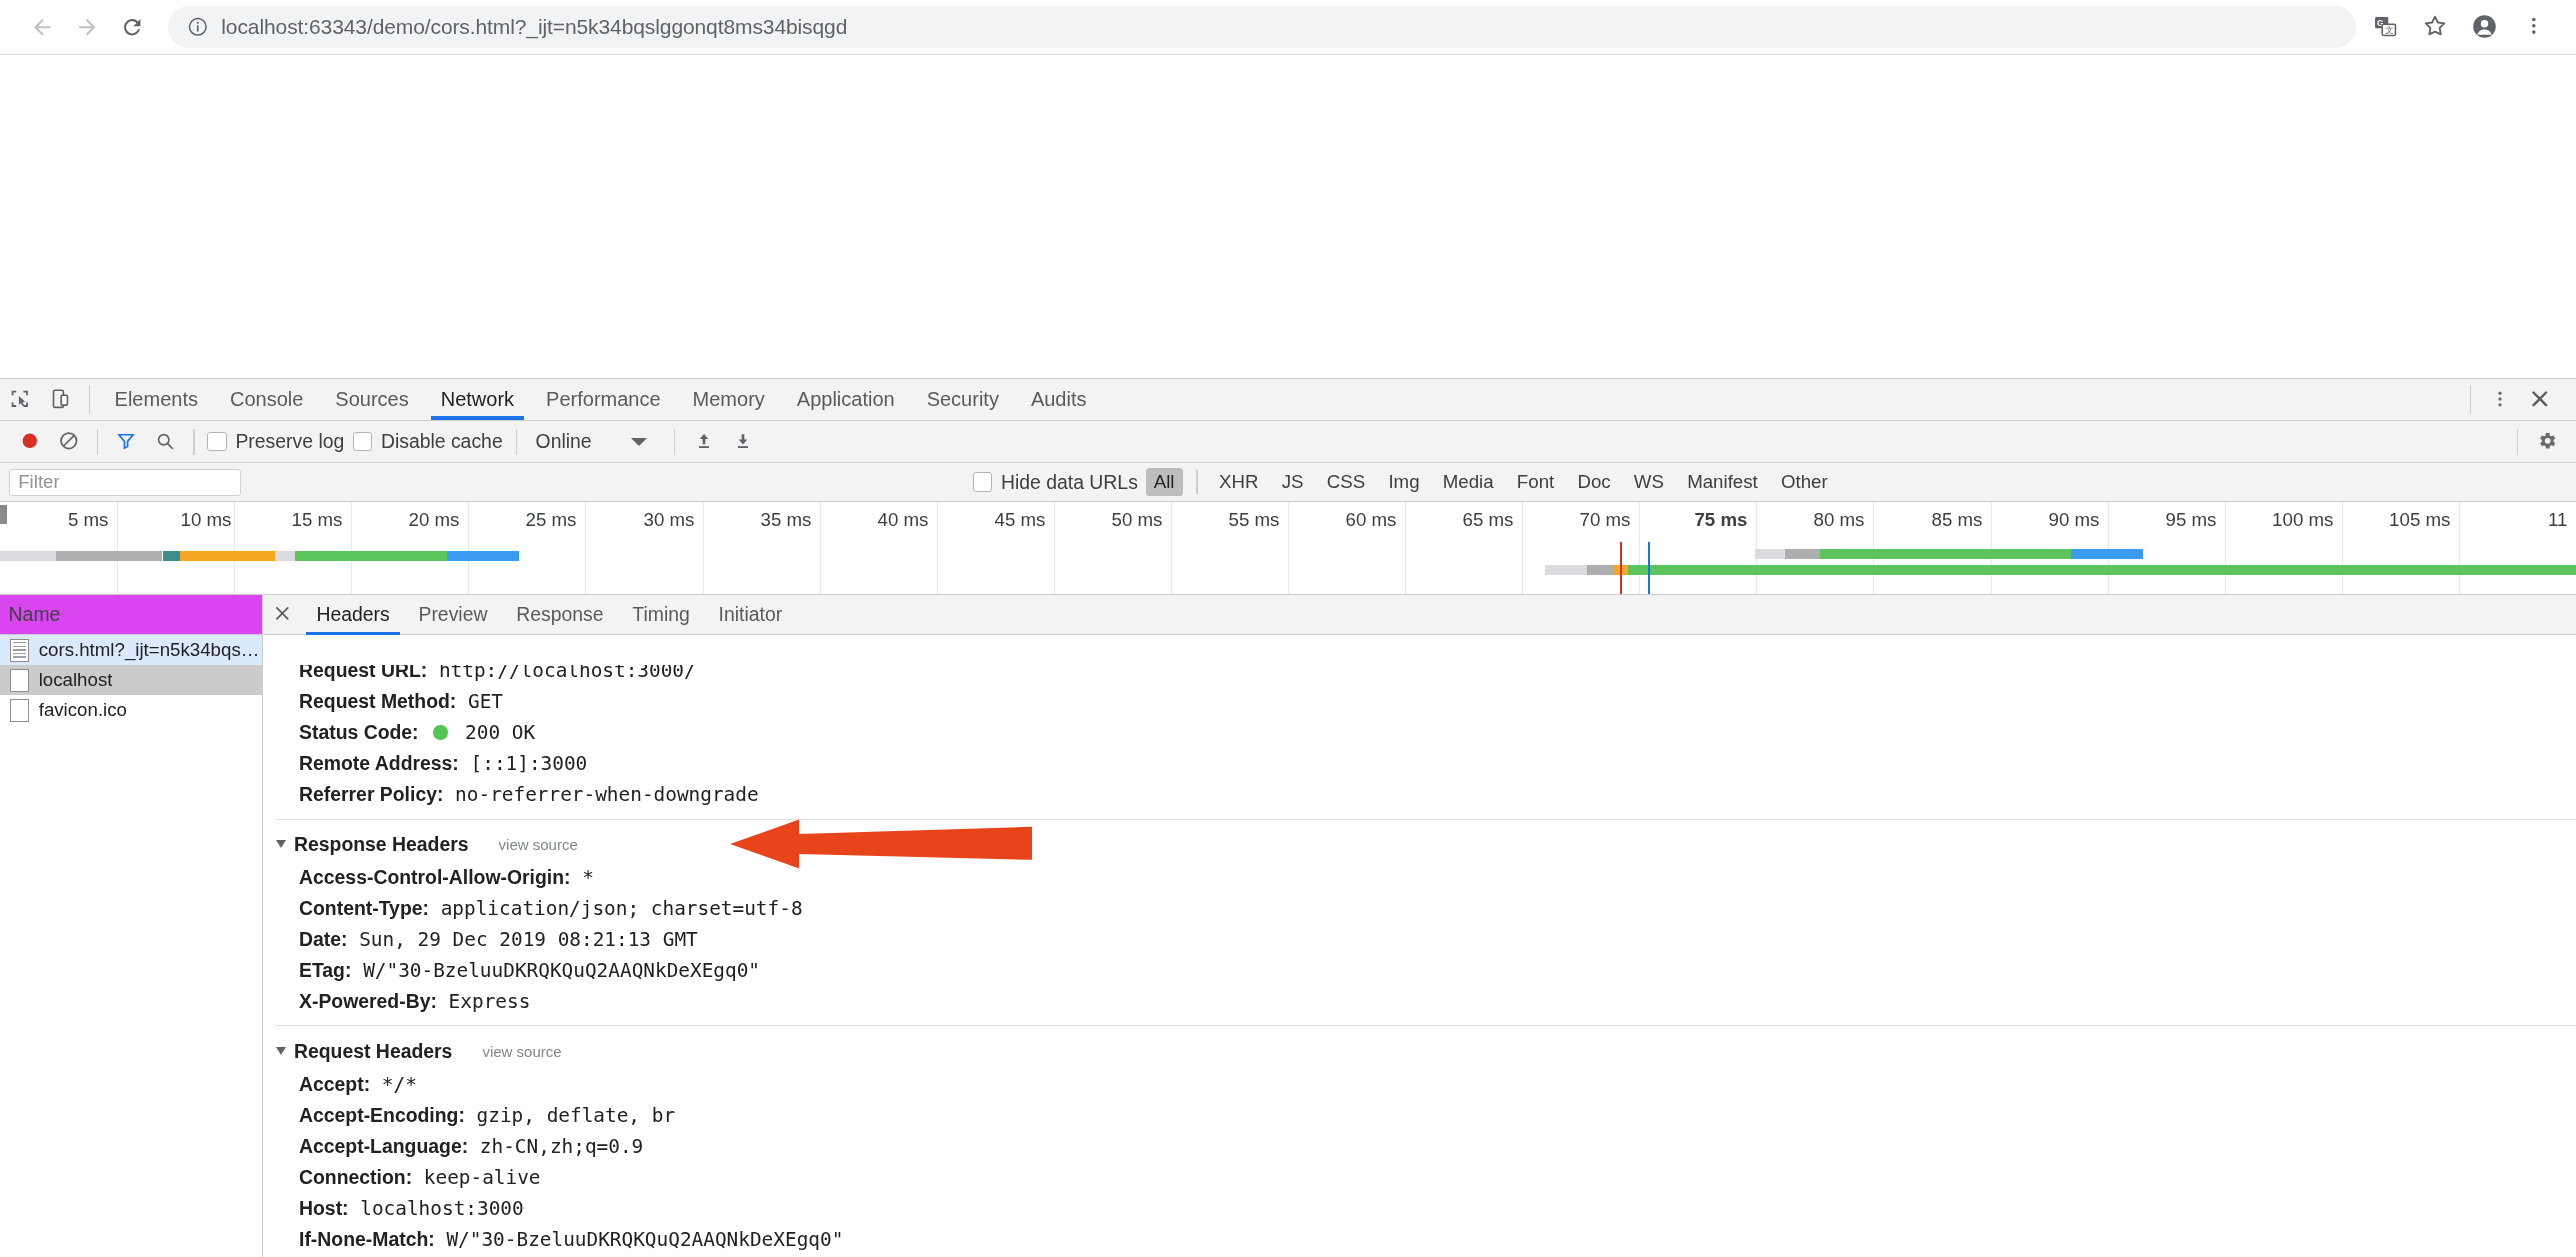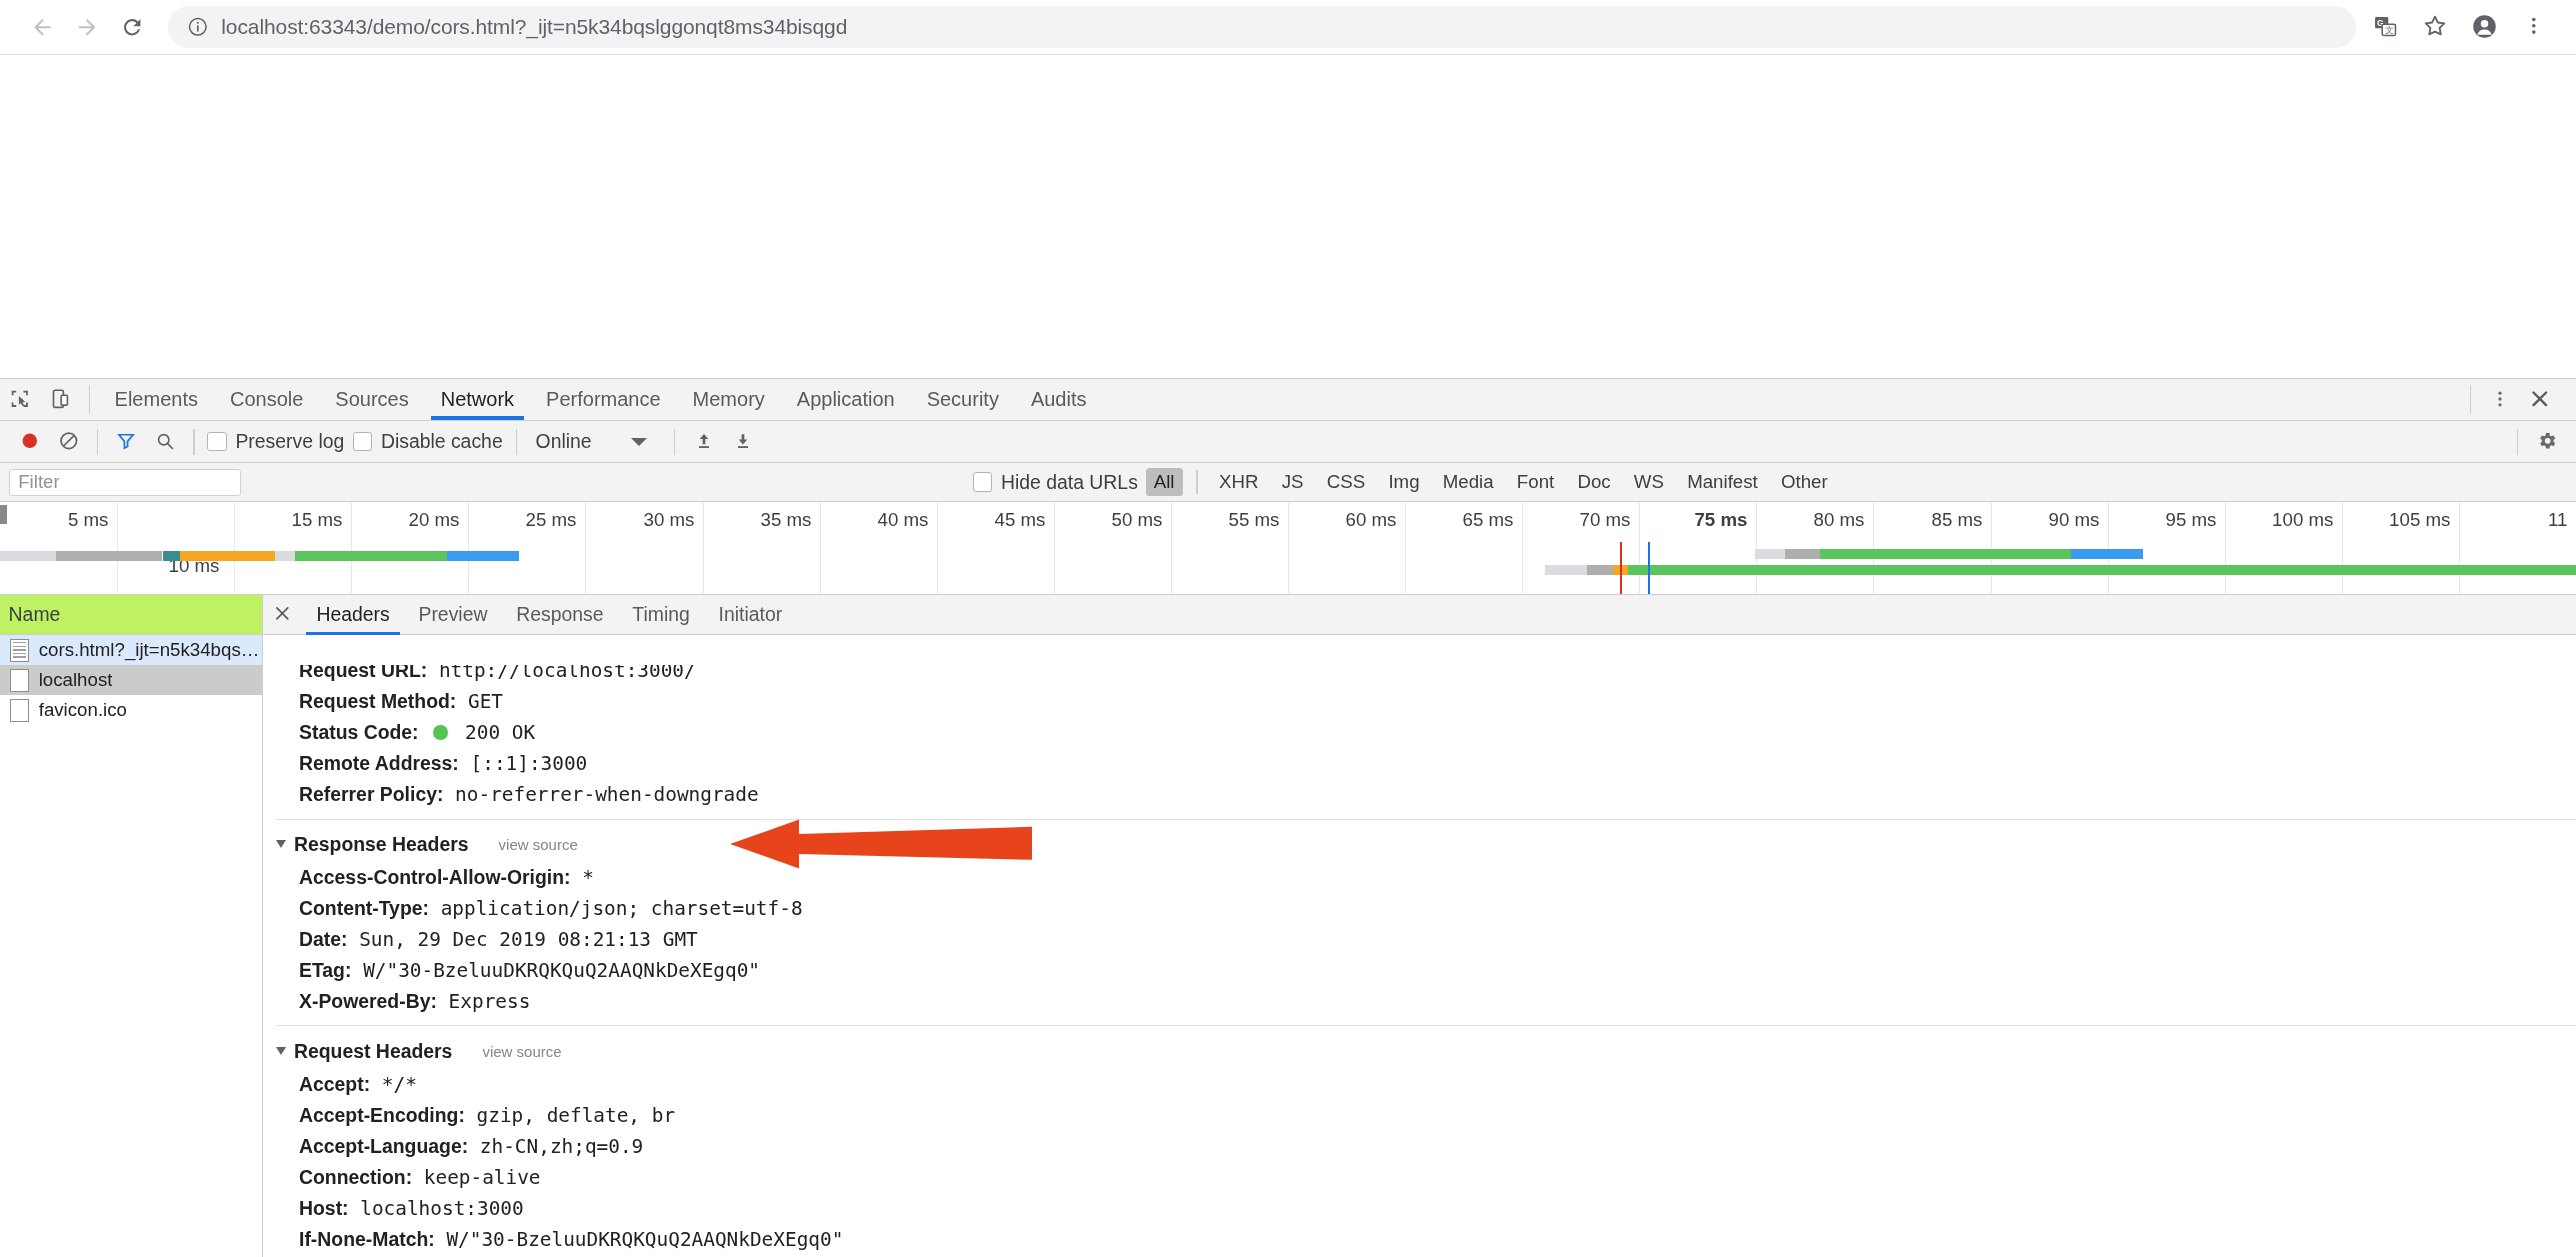--- a/index.html
+++ b/index.html
@@ -199,21 +199,21 @@
   
   .split { flex: 1 1 auto; display: flex; min-height: 0; }
   .req-panel {
     width: 263px; flex: 0 0 auto;
     background: #fff;
     border-right: 1.4px solid #cdcdcd;
     display: flex; flex-direction: column;
   }
   .req-header {
     height: 40px; flex: 0 0 auto;
-    background: #bef264;
+    background: #d946ef;
     border-bottom: 1.4px solid #cdcdcd;
     display: flex; align-items: center;
     padding-left: 8.6px;
     font-size: 19.4px; color: #3c4043;
   }
   .req-list { flex: 1 1 auto; overflow: hidden; }
   .req-row {
     height: 30px;
     display: flex; align-items: center;
     padding-left: 10px;
@@ -574,21 +574,21 @@
     <span class="ftype">Other</span>
     <div class="tb-spacer"></div>
   </div>
 
   <div class="overview">
     <div class="ov-leftmark"></div>
     <div id="ov-grid">
         <div class="ov-gridline" style="left: 117px;"></div>
         <div class="ov-label" style="left: 117px;">5 ms</div>
         <div class="ov-gridline" style="left: 234px;"></div>
-        <div class="ov-label" style="left: 228px; margin-top: 46px;">10 ms</div>
+        <div class="ov-label" style="left: 240px;">10 ms</div>
         <div class="ov-gridline" style="left: 351px;"></div>
         <div class="ov-label" style="left: 351px;">15 ms</div>
         <div class="ov-gridline" style="left: 468px;"></div>
         <div class="ov-label" style="left: 468px;">20 ms</div>
         <div class="ov-gridline" style="left: 585px;"></div>
         <div class="ov-label" style="left: 585px;">25 ms</div>
         <div class="ov-gridline" style="left: 703px;"></div>
         <div class="ov-label" style="left: 703px;">30 ms</div>
         <div class="ov-gridline" style="left: 820px;"></div>
         <div class="ov-label" style="left: 820px;">35 ms</div>

